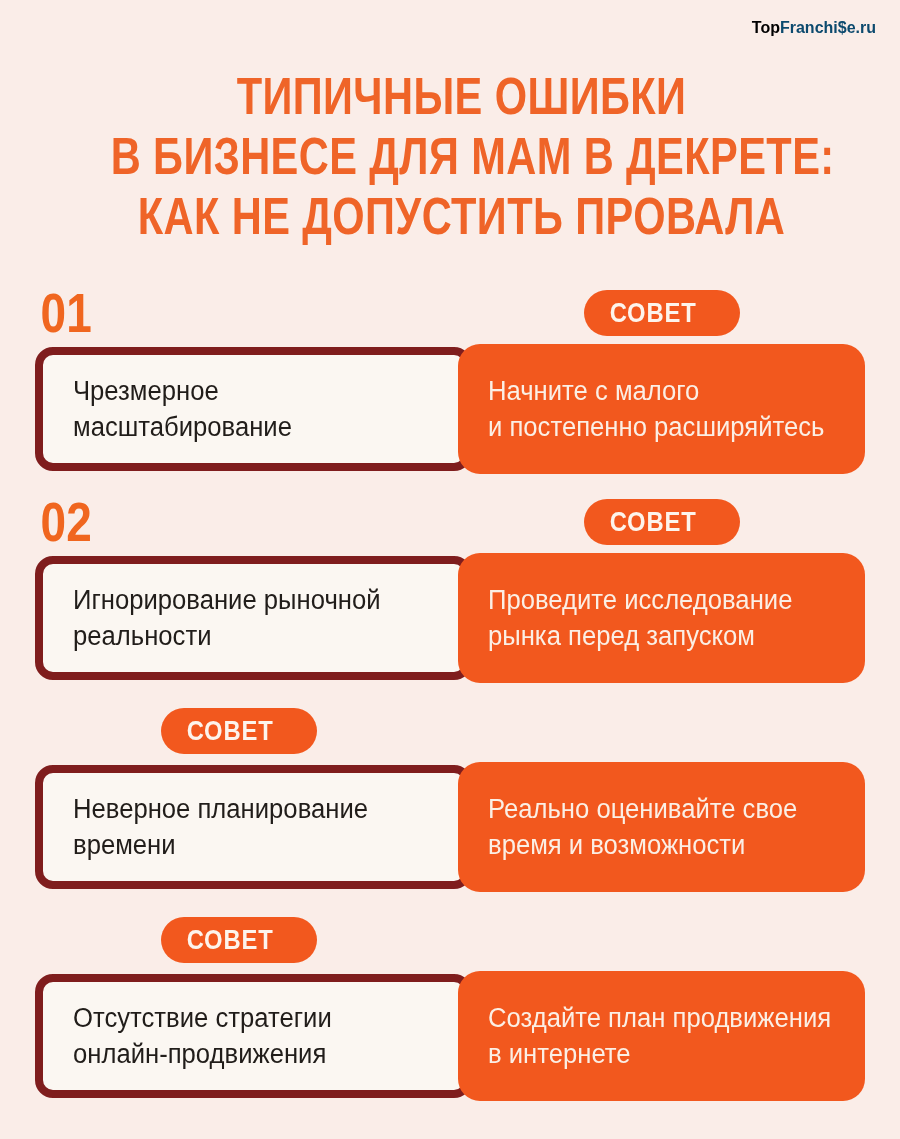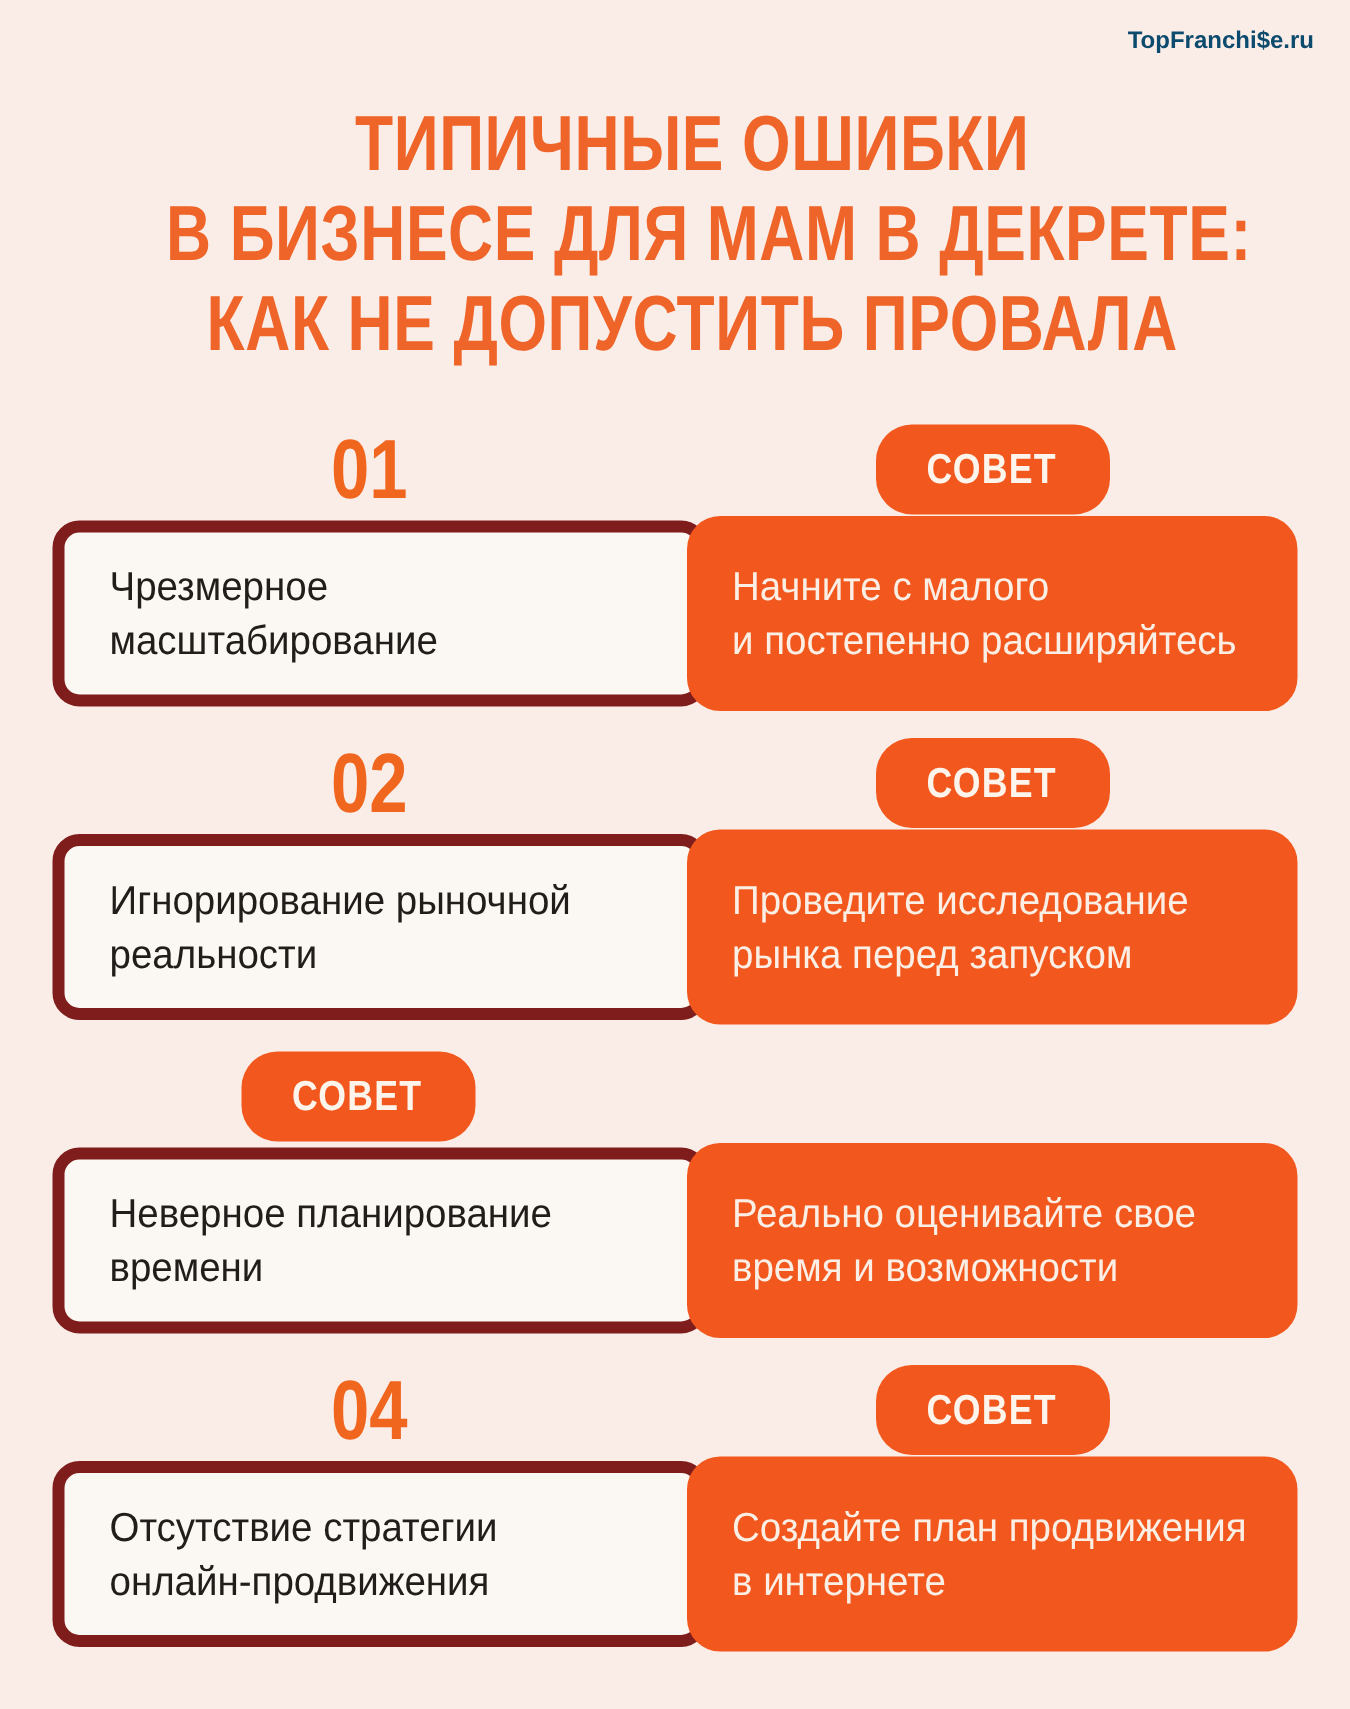--- a/index.html
+++ b/index.html
@@ -6,44 +6,44 @@
   body{
     width:900px;height:1139px;
     background:#FAEDE8;
     position:relative;overflow:hidden;
     font-family:"Liberation Sans",sans-serif;
   }
   .logo{
     position:absolute;top:19px;right:24px;
     font-size:16px;font-weight:bold;white-space:nowrap;
   }
-  .logo .logo-top{color:#0c4a6e;}
+  .logo .logo-top{color:#000000;}
   .logo .logo-rest{color:#0c4a6e;}
 
   .title{margin:66px auto 0;text-align:center;padding-left:23px;}
   .title .tline{
     font-size:52px;line-height:60px;font-weight:800;
     color:#EF6428;white-space:nowrap;
     transform:scaleX(0.80);transform-origin:50% 50%;
     letter-spacing:0.5px;
   }
 
   .rows{margin-top:42px;}
   .row{width:830px;margin-left:35px;margin-bottom:26px;}
   .row-header{display:flex;align-items:center;height:50px;margin-bottom:9px;}
-  .num-col{width:423px;text-align:center;text-decoration:underline;}
+  .num-col{width:423px;text-decoration:underline;}
   .num{
     display:inline-block;font-size:56px;line-height:50px;font-weight:800;
     color:#F0661F;transform:scaleX(0.82);transform-origin:center;
   }
   .badge-col{width:407px;display:flex;justify-content:center;}
   .badge{
     background:#F2581E;color:#FDF4EC;border-radius:24px;
-    height:60px;min-width:156px;box-sizing:border-box;
-    display:flex;align-items:center;justify-content:center;
+    height:46px;min-width:156px;box-sizing:border-box;
+    display:flex;align-items:center;
     font-size:28px;font-weight:800;padding:0 18px;
   }
   .badge span{transform:scaleX(0.85);transform-origin:center;letter-spacing:1px;display:inline-block;}
 
   .cards{position:relative;height:124px;}
   .card-mistake{
     position:absolute;left:0;top:0;width:437px;height:124px;
     background:#FBF7F2;border:8px solid #7f1d1d;border-radius:18px;
     box-sizing:border-box;display:flex;flex-direction:column;justify-content:center;
     padding-left:30px;
@@ -139,23 +139,20 @@
       </div>
       <div class="card-tip">
         <div class="cline">Реально оценивайте свое</div>
         <div class="cline">время и возможности</div>
       </div>
     </div>
   </div>
 
   <div class="row">
     <div class="row-header">
-      <div class="num-col">
-        <span class="num">04</span>
-      </div>
       <div class="badge-col">
         <div class="badge">
             <span>СОВЕТ</span>
           </div>
       </div>
     </div>
     <div class="cards">
       <div class="card-mistake">
         <div class="cline">Отсутствие стратегии</div>
         <div class="cline">онлайн-продвижения</div>

